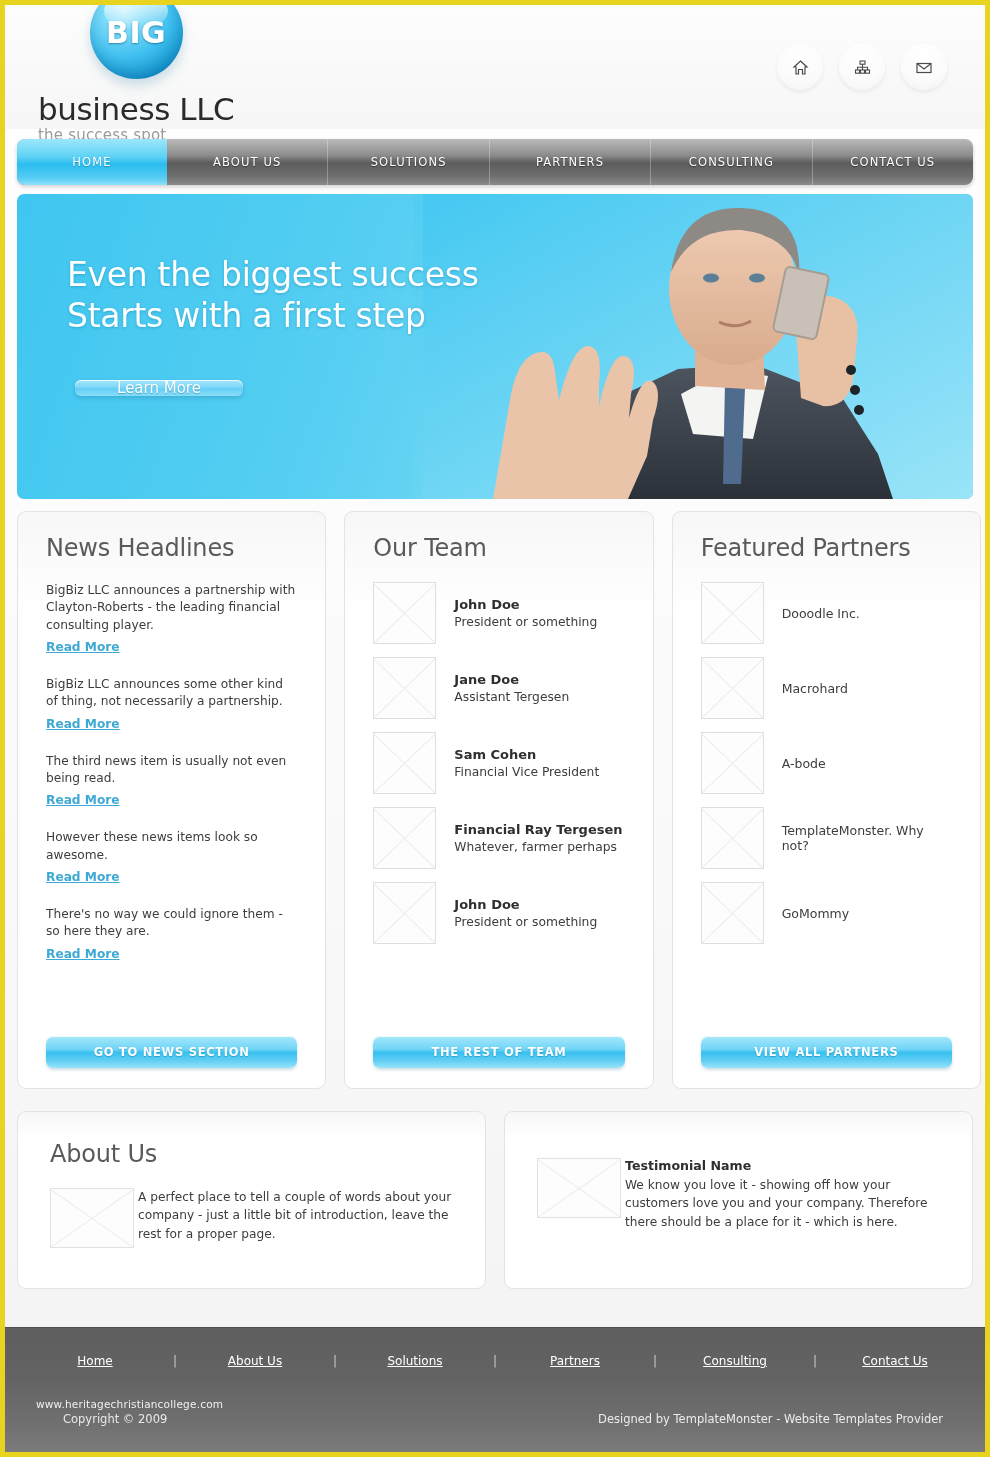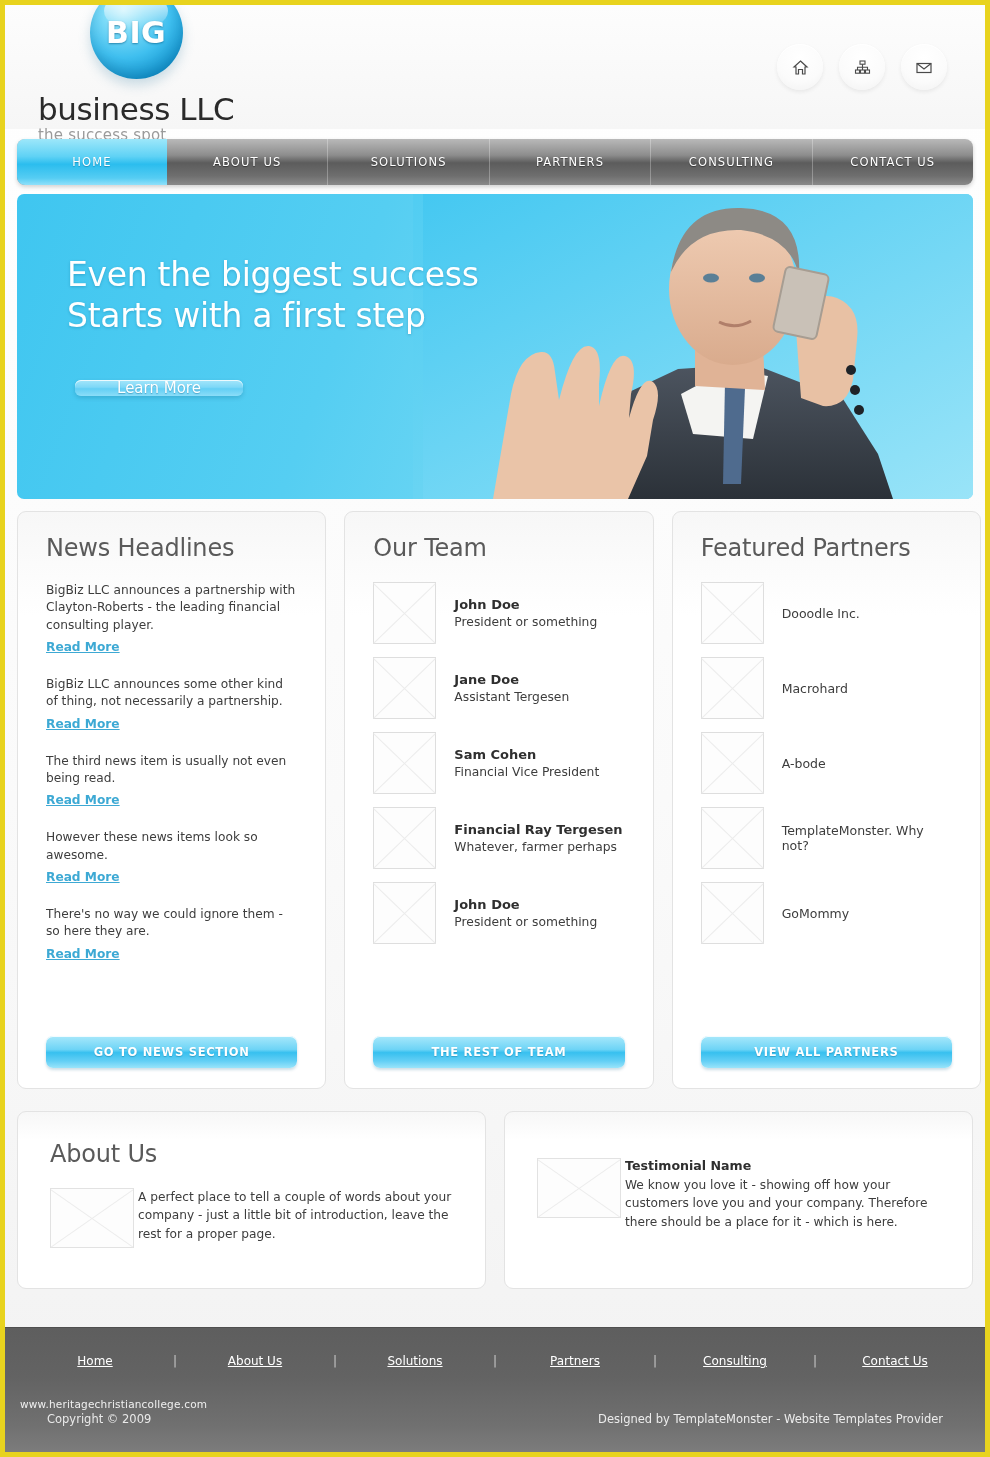--- a/index.html
+++ b/index.html
@@ -221,21 +221,21 @@
   .footer-nav {
     display: flex; align-items: center; justify-content: center;
     gap: 0; padding-top: 26px;
   }
   .footer-link {
     font-size: 12px; color: #ffffff; text-decoration: underline;
     padding: 0 0; width: 112px; text-align: center;
   }
   .footer-sep { color: #c9c9c9; font-size: 12px; width: 48px; text-align: center; }
   .footer-bottom {
-    position: absolute; left: 0; right: 0; bottom: 26px;
+    position: absolute; left: 16px; right: 0; bottom: 26px;
     display: flex; justify-content: space-between;
     padding: 0 42px;
   }
   .copyright { font-size: 11.5px; color: #e9e9e9; position: relative; }
   .watermark {
     position: absolute; left: -27px; top: -14px;
     font-size: 10.5px; color: #f0f0f0; letter-spacing: .2px;
     white-space: nowrap;
   }
   .designer { font-size: 11.5px; color: #ececec; }

